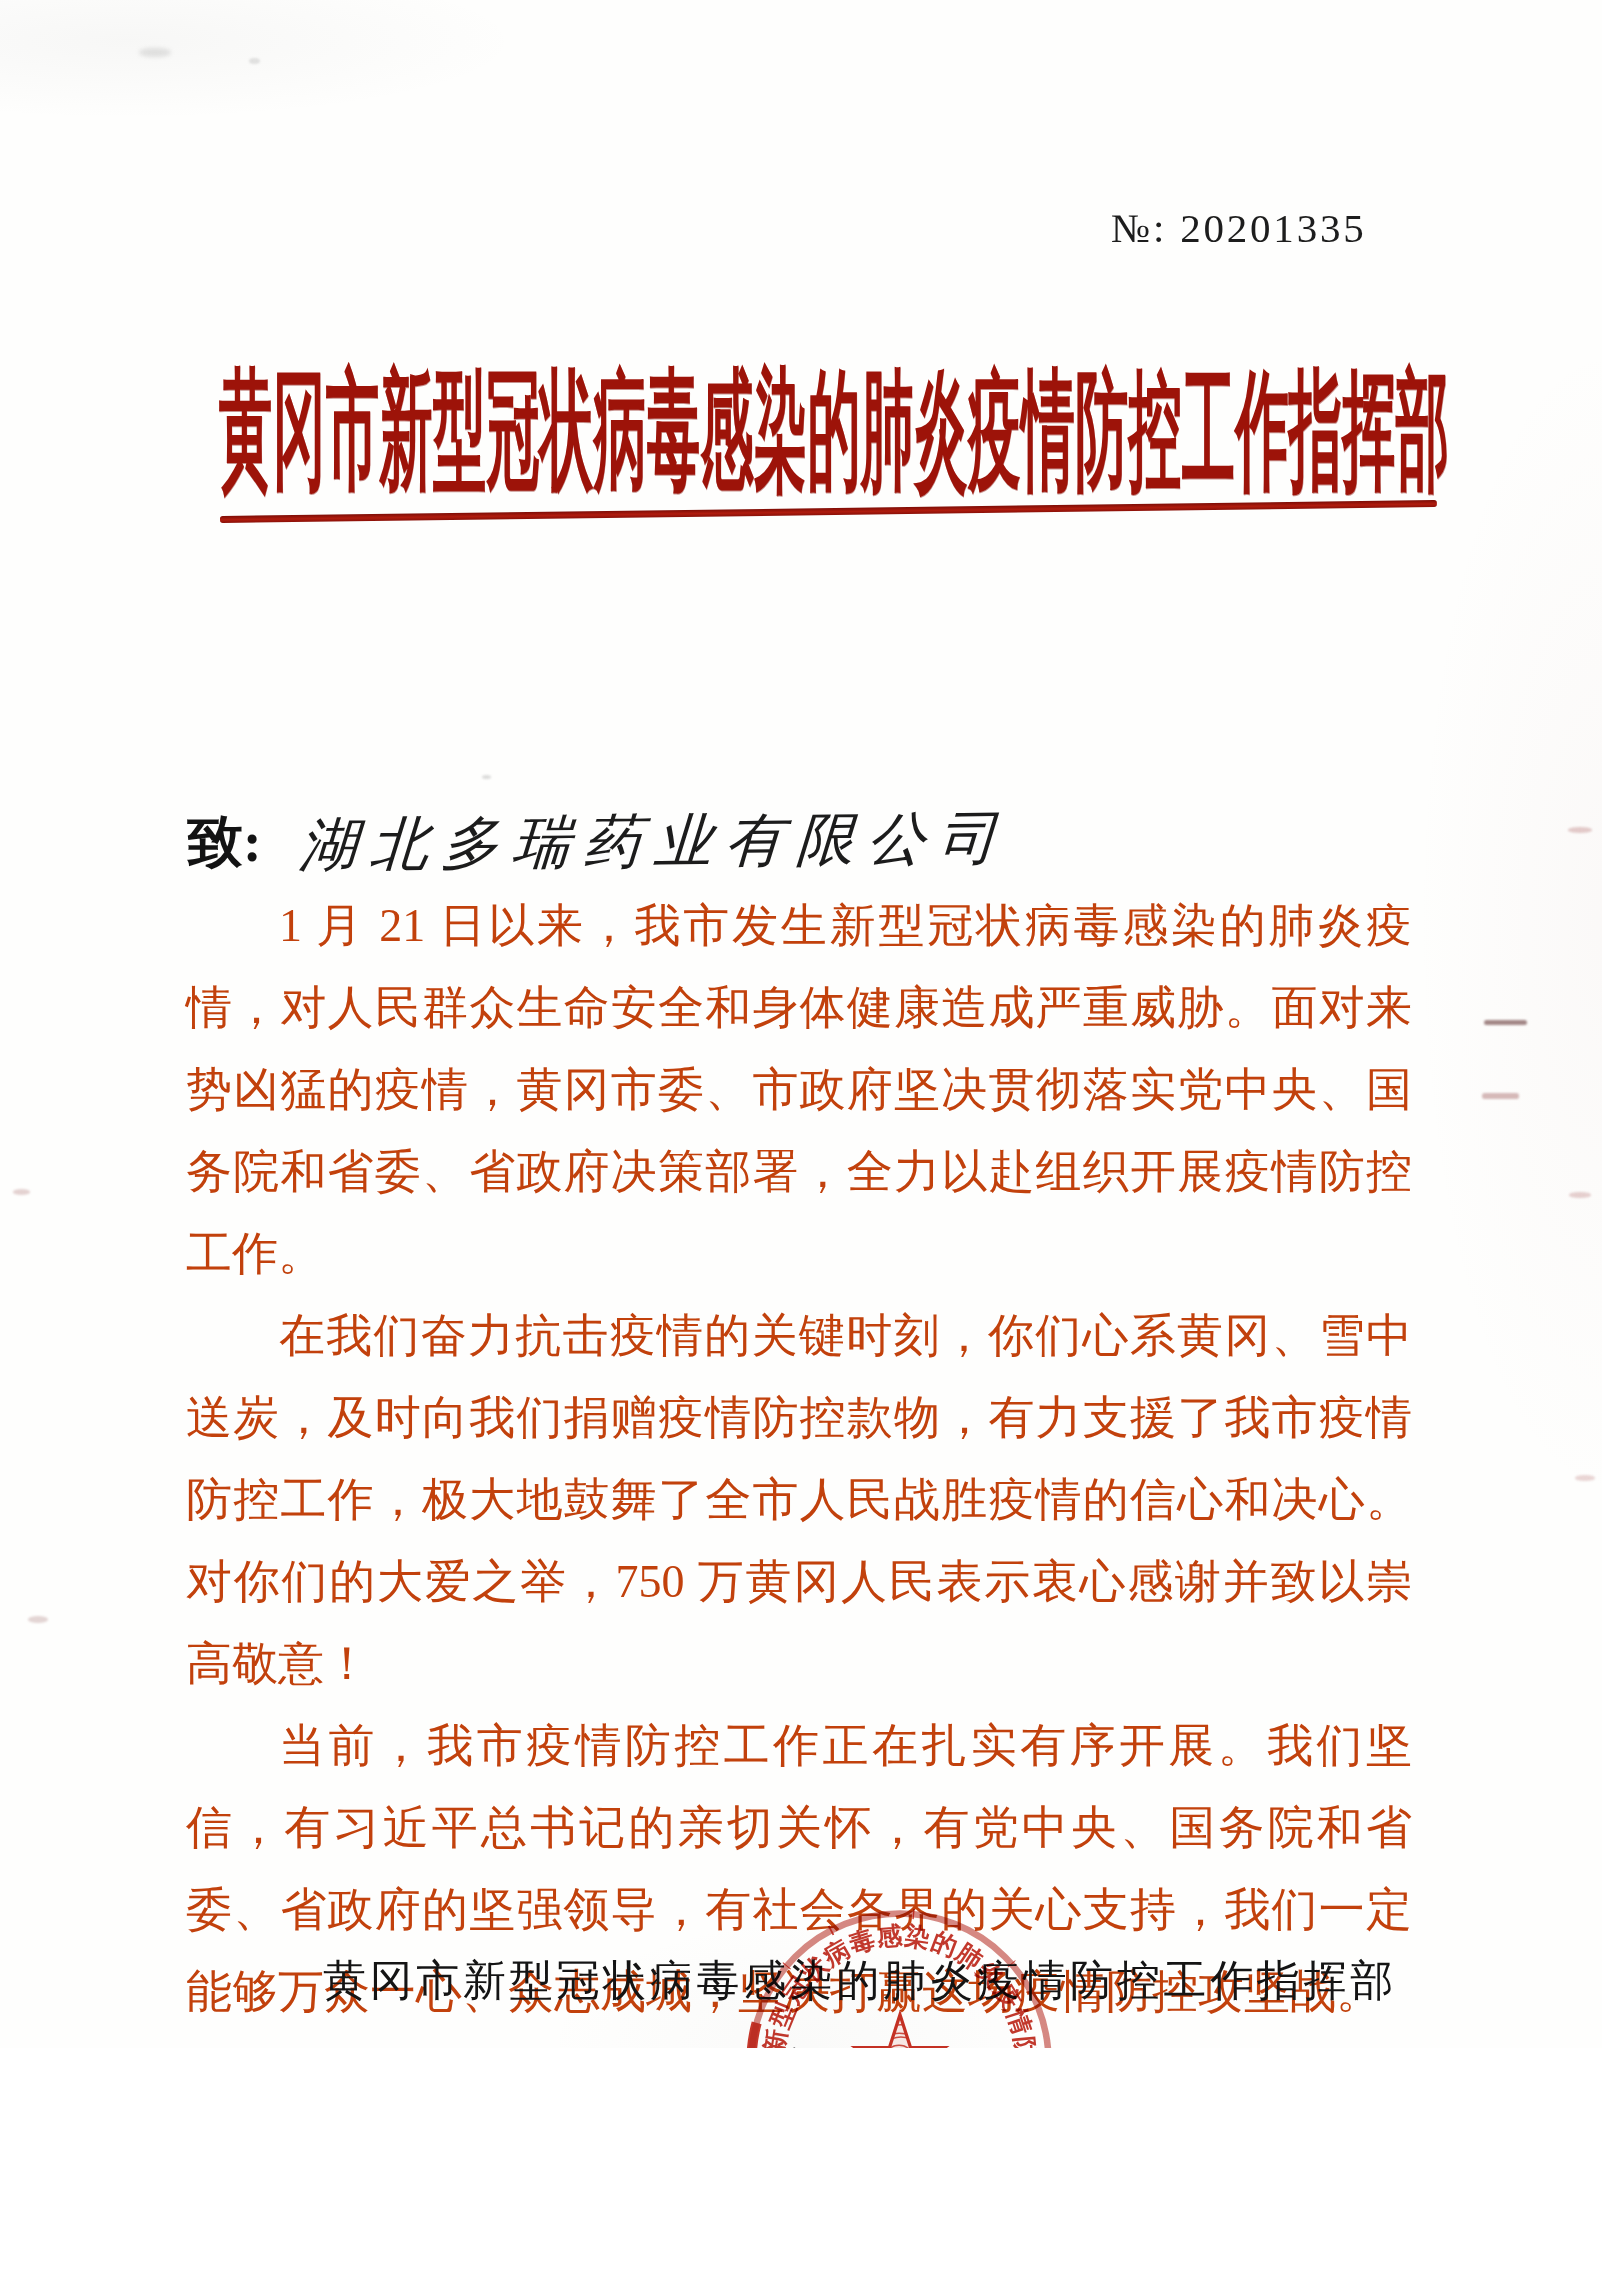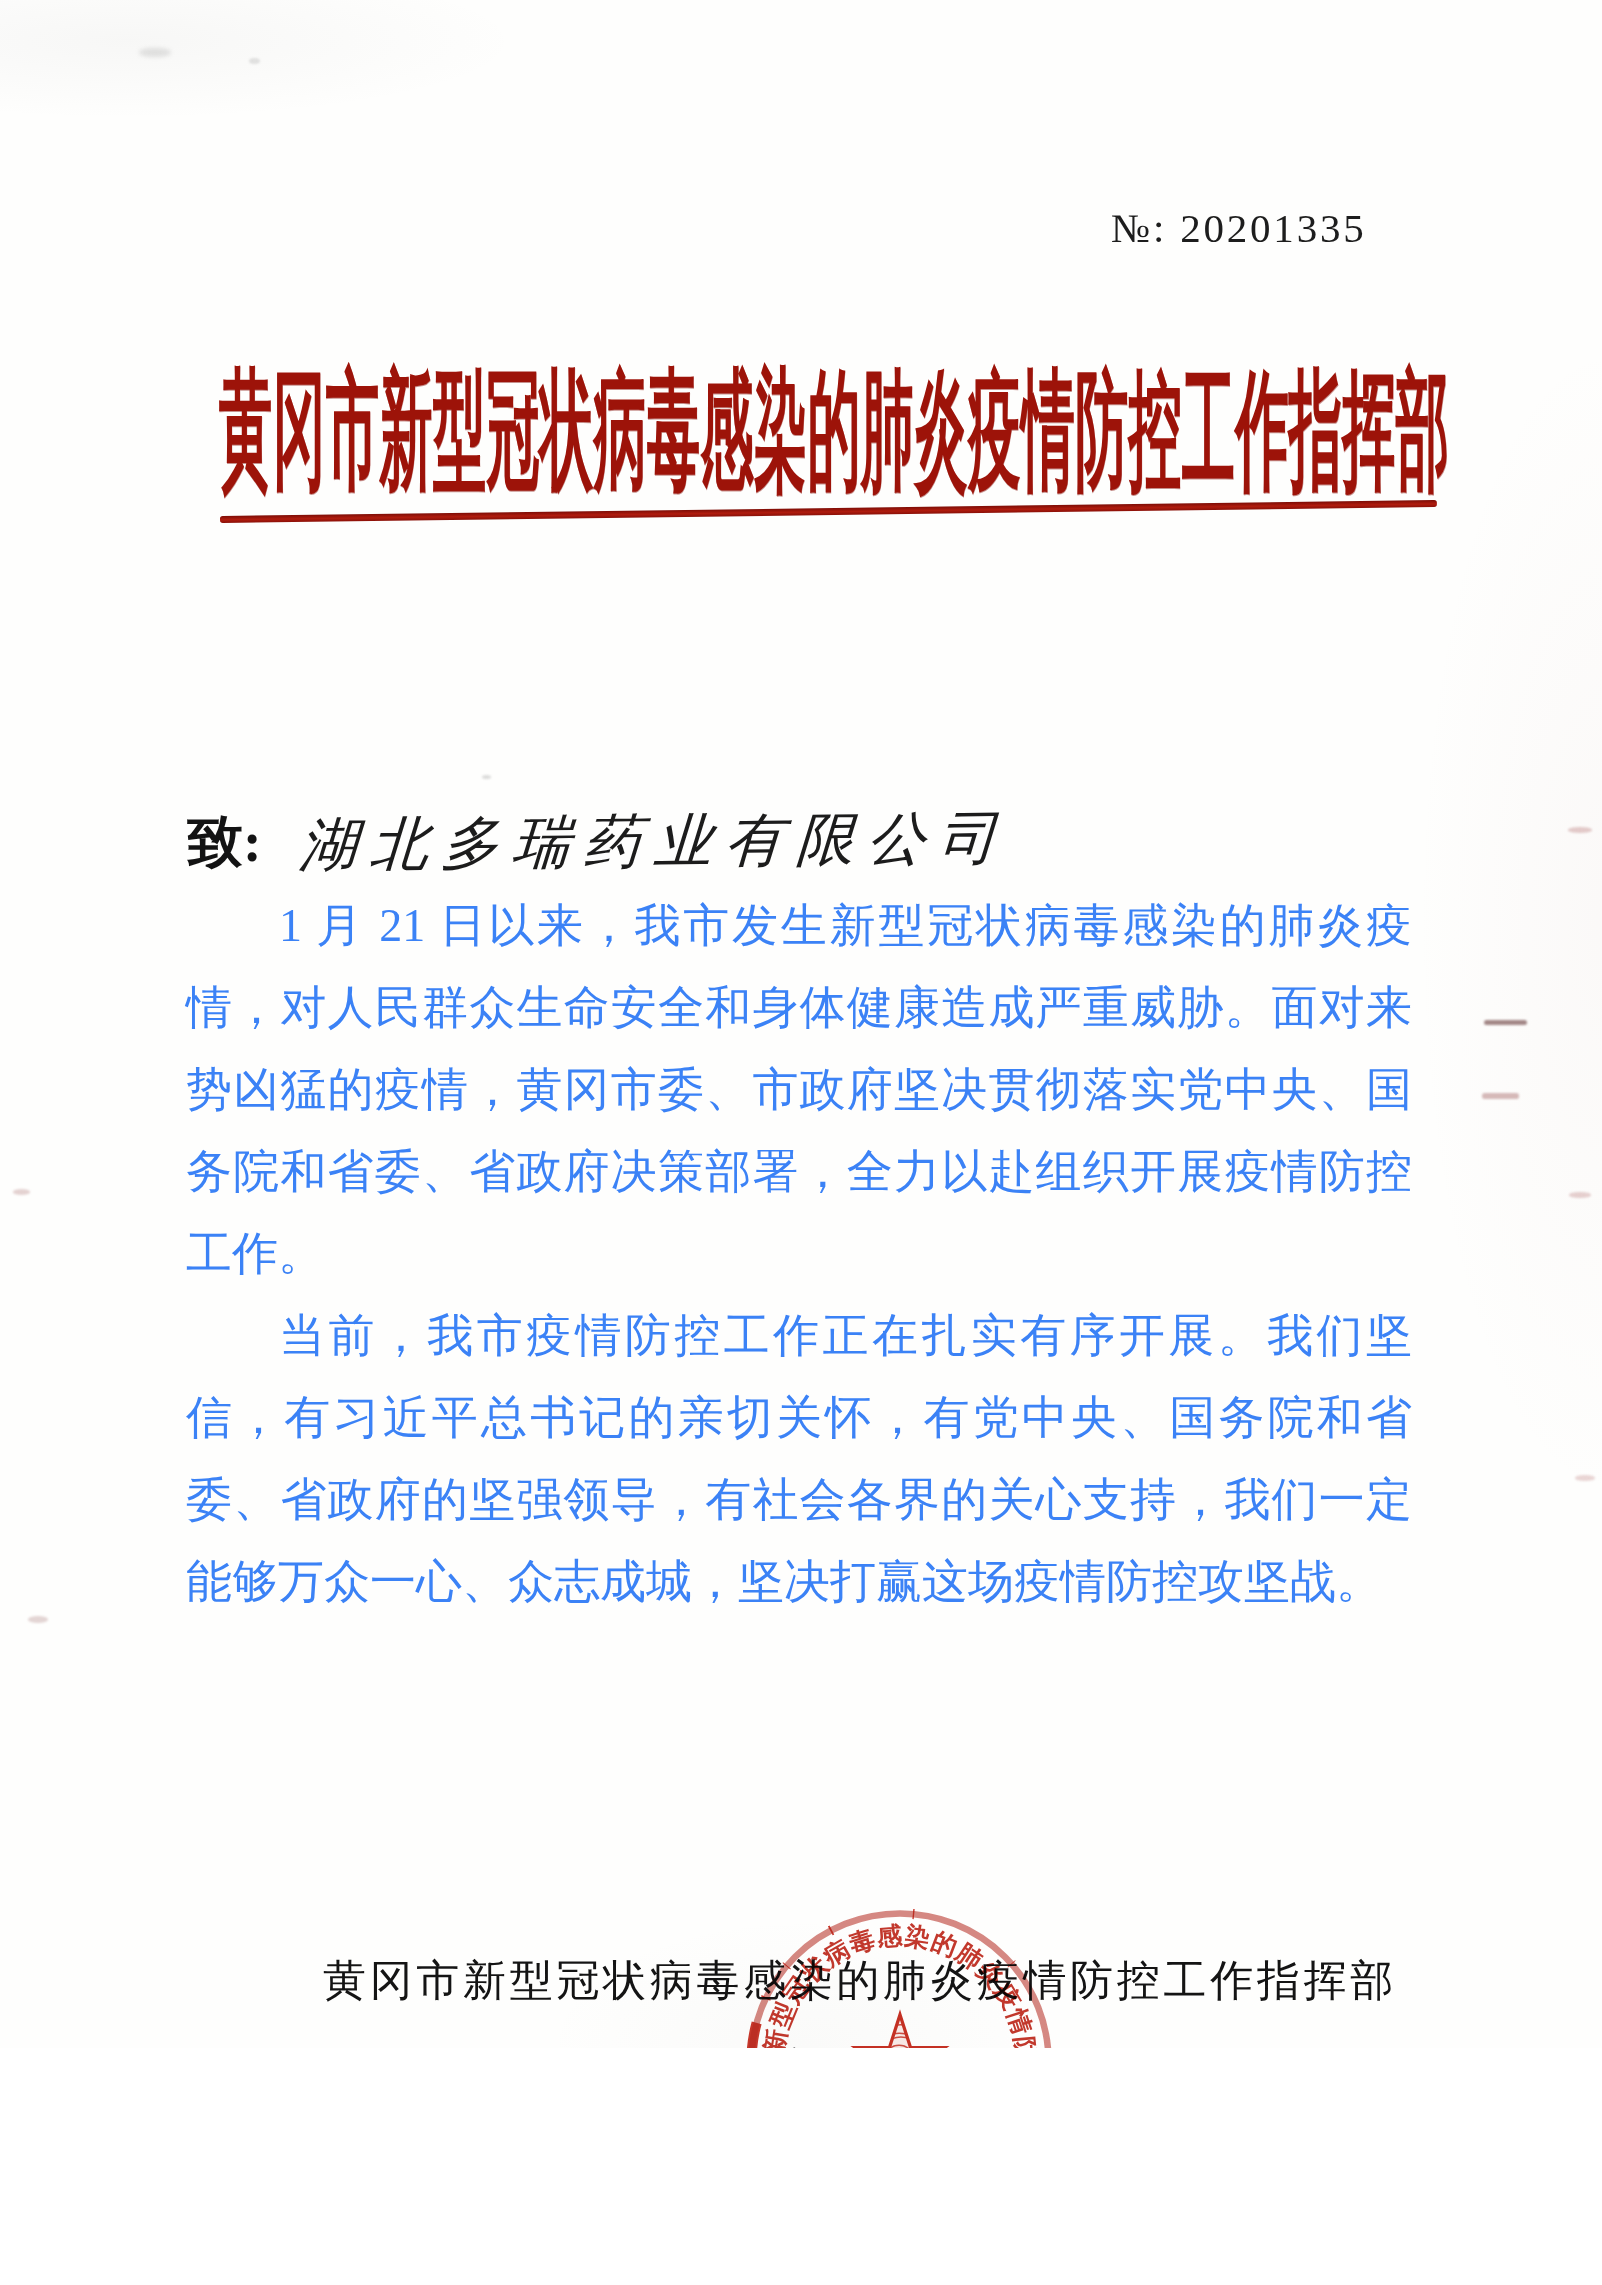--- a/index.html
+++ b/index.html
@@ -70,21 +70,21 @@
   }
 
   .body-text{
     position:absolute;left:186px;top:885px;width:1226px;
   }
   .body-text p{
     margin:0;
     font-size:46px;line-height:82px;
     text-indent:93px;
     text-align:justify;text-justify:inter-ideograph;
-    color:#3b82f6;
+    color:#c2410c;
     font-weight:500;
   }
 
   .signature{
     position:absolute;left:0;top:1952px;width:1397px;
     text-align:right;
     font-size:43px;letter-spacing:3.7px;color:#141414;font-weight:500;
     white-space:nowrap;
   }
 
@@ -131,20 +131,21 @@
   <div class="red-rule"></div>
 
 
   <div class="salutation-row">
     <span class="salutation-label">致:</span>
     <span class="recipient">湖北多瑞药业有限公司</span>
   </div>
 
   <div class="body-text">
     <p>1 月 21 日以来，我市发生新型冠状病毒感染的肺炎疫情，对人民群众生命安全和身体健康造成严重威胁。面对来势凶猛的疫情，黄冈市委、市政府坚决贯彻落实党中央、国务院和省委、省政府决策部署，全力以赴组织开展疫情防控工作。</p>
+    <p>在我们奋力抗击疫情的关键时刻，你们心系黄冈、雪中送炭，及时向我们捐赠疫情防控款物，有力支援了我市疫情防控工作，极大地鼓舞了全市人民战胜疫情的信心和决心。对你们的大爱之举，750 万黄冈人民表示衷心感谢并致以崇高敬意！</p>
     <p>当前，我市疫情防控工作正在扎实有序开展。我们坚信，有习近平总书记的亲切关怀，有党中央、国务院和省委、省政府的坚强领导，有社会各界的关心支持，我们一定能够万众一心、众志成城，坚决打赢这场疫情防控攻坚战。</p>
   </div>
 
   <div class="signature">黄冈市新型冠状病毒感染的肺炎疫情防控工作指挥部</div>
 
   <div class="dateline">
     <span class="d-year">年</span>
     <span class="d-month">月</span>
     <span class="d-day">日</span>
   </div>

